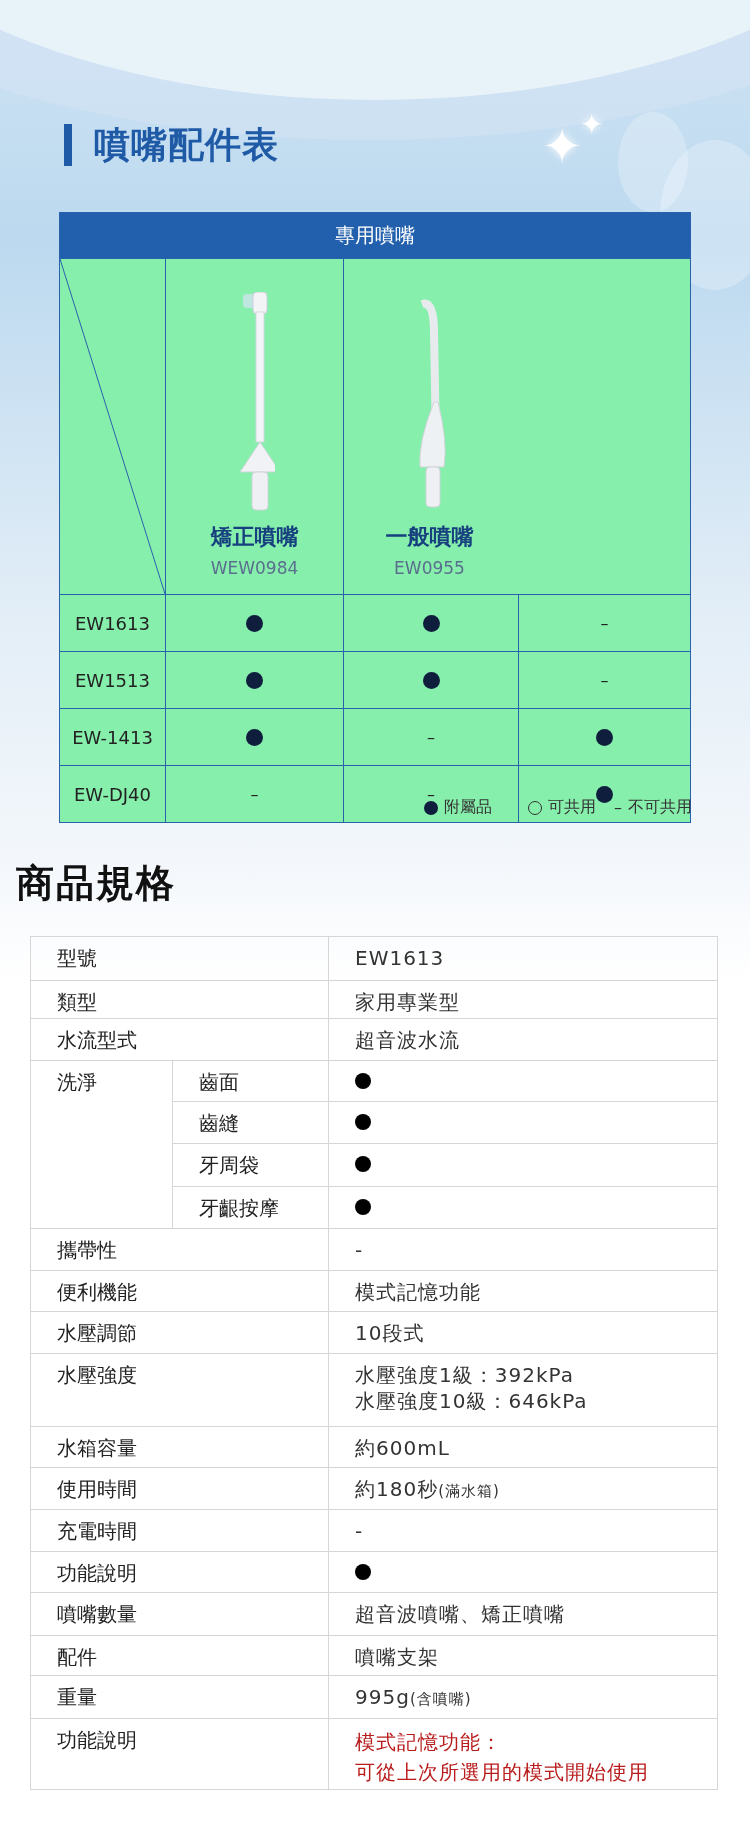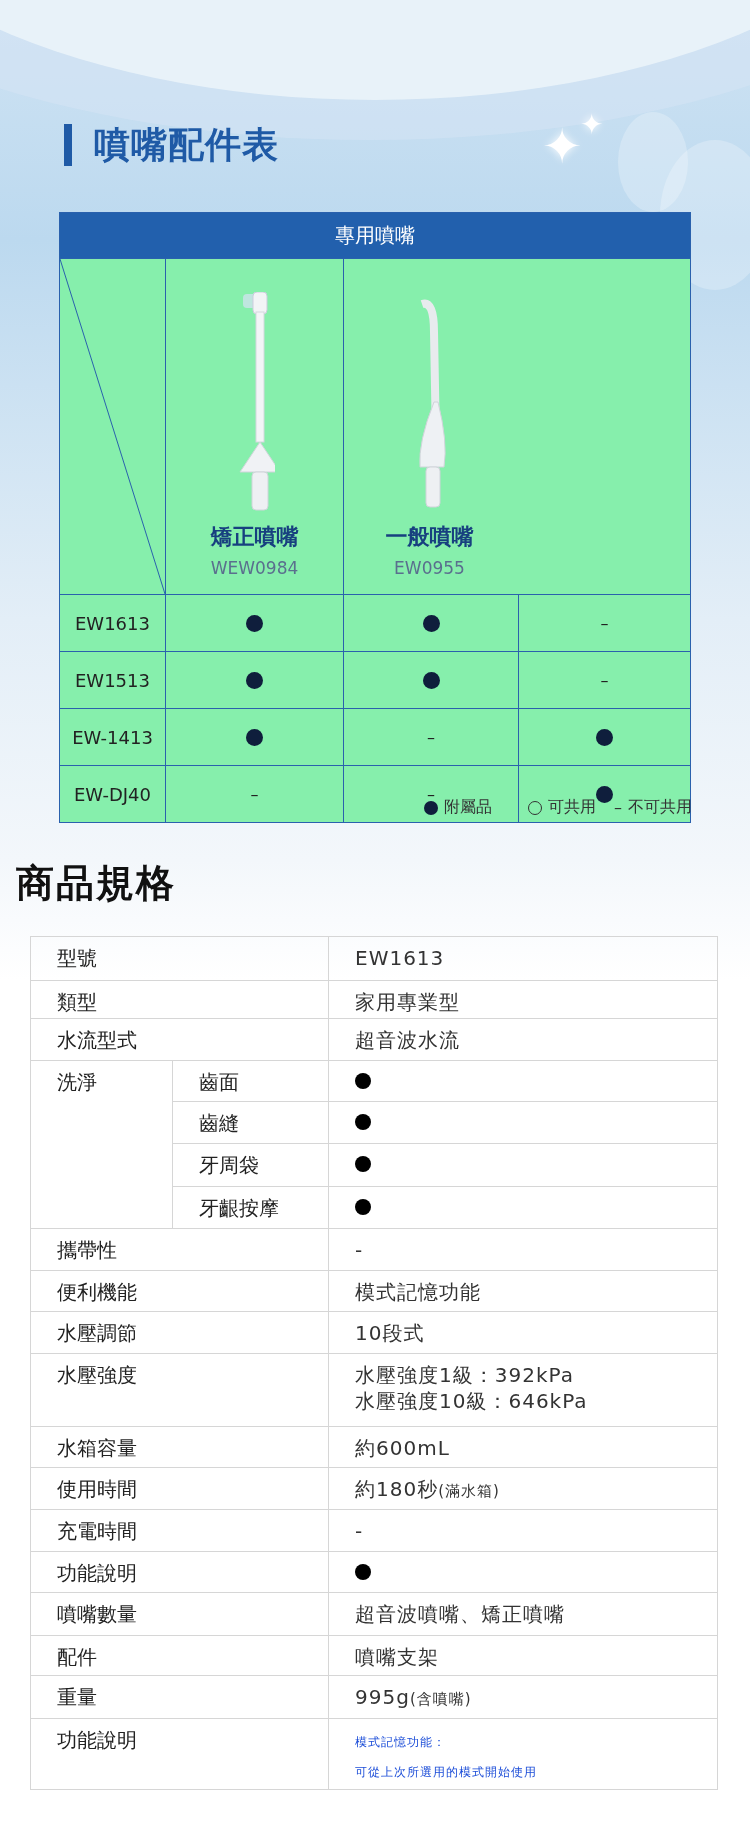--- a/index.html
+++ b/index.html
@@ -29,21 +29,21 @@
 .legend .item{display:flex;align-items:center;margin-left:22px}
 .legend .ldot{width:14px;height:14px;border-radius:50%;background:#0f1e3c;margin-right:6px}
 .legend .lcirc{width:14px;height:14px;border-radius:50%;border:1.5px solid #333;margin-right:6px}
 .spec-title{position:absolute;left:16px;width:750px;top:858px;text-align:left;font-size:38px;font-weight:bold;color:#111;letter-spacing:2px}
 .st{position:absolute;left:30px;top:936px;width:688px;border-collapse:collapse;font-size:20px;color:#222}
 .st td{border:1px solid #d6d6d6;padding:0 0 0 26px;vertical-align:top;line-height:26px;padding-top:8px}
 .st td.v{color:#333;letter-spacing:1px}
 .st .k1{width:142px}.st .k2{width:156px}
 .sdot{display:inline-block;width:16px;height:16px;border-radius:50%;background:#000;margin-top:4px}
 .small{font-size:15px}
-.desc{font-size:12px;line-height:30px;color:#1d4ed8;letter-spacing:1px}
+.desc{font-size:20px;line-height:30px;color:#b91c1c;letter-spacing:1px}
 </style>
 </head>
 <body>
 
 <div class="bg">
   <div class="wave2"></div>
   <div class="wave1"></div>
   <div class="glow" style="left:618px;top:112px;width:70px;height:100px"></div>
   <div class="glow" style="left:660px;top:140px;width:110px;height:150px"></div>
   <div class="sparkle" style="left:542px;top:118px;font-size:48px">✦</div>

